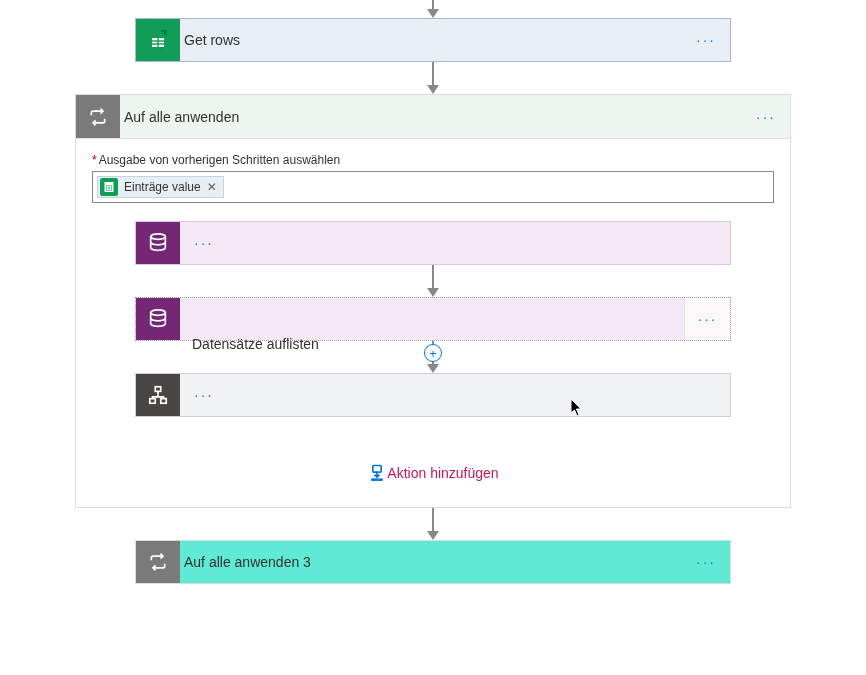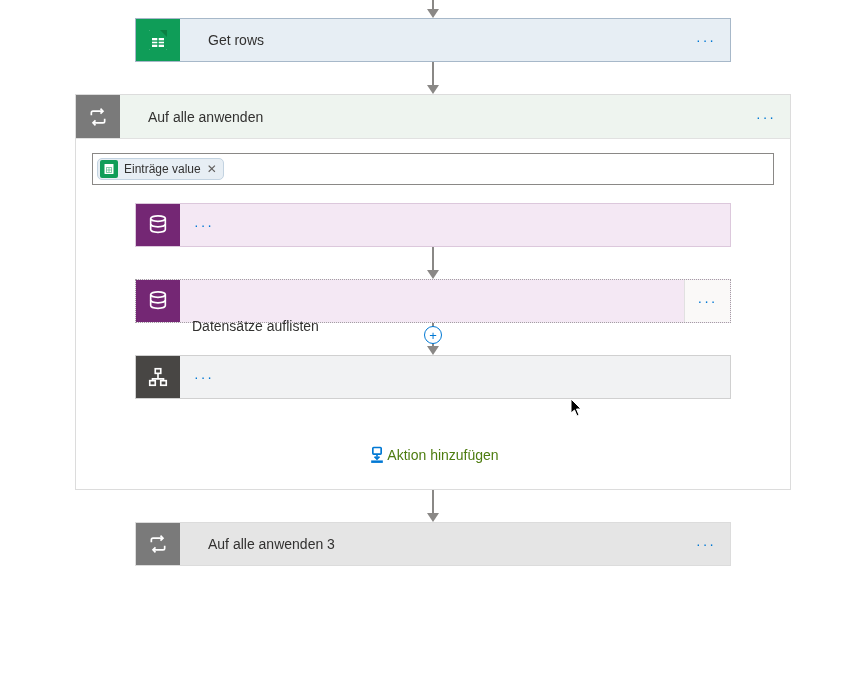--- a/index.html
+++ b/index.html
@@ -72,21 +72,21 @@
     width: 44px;
     display: flex;
     align-items: center;
     justify-content: center;
     flex-shrink: 0;
   }
   .card-title {
     flex: 1;
     display: flex;
     align-items: center;
-    padding-left: 28px;
+    padding-left: 4px;
     font-size: 14px;
   }
   .card-menu {
     width: 48px;
     display: flex;
     align-items: center;
     justify-content: center;
     color: #0078d4;
     font-size: 14px;
     letter-spacing: 2px;
@@ -129,21 +129,21 @@
     gap: 4px;
     background: #fff;
     margin-bottom: 18px;
   }
   .token-pill {
     display: inline-flex;
     align-items: center;
     gap: 6px;
     background: #e7eef4;
     border: 1px solid #c3d3e1;
-    border-radius: 5px;
+    border-radius: 0;
     padding: 1px 6px 1px 2px;
     font-size: 12px;
   }
   .token-pill .mini-icon {
     width: 18px; height: 18px;
     background: #0f9d58;
     display: inline-flex;
     align-items: center;
     justify-content: center;
     border-radius: 2px;
@@ -190,32 +190,32 @@
   }
 
   
   .cond-card { width: 596px; background: #f1f2f3; border-color: #d0d0d0; }
   .cond-card .card-icon { background: #484644; }
 
   
   .add-action {
     display: flex;
     align-items: center;
-    color: #4d7c0f;
+    color: #be185d;
     margin-top: 46px;
     cursor: pointer;
     font-size: 14px;
     justify-content: center;
     text-align: center;
   }
 
   
   .foreach3 {
     width: 596px;
-    background: #e5e5e5;
+    background: #5eead4;
     border: 1px solid #dcdcdc;
     height: 44px;
     display: flex;
   }
   .foreach3 .card-icon { background: #7a7a7a; }
 
   
   .cursor {
     position: absolute;
     left: 570px;
@@ -265,20 +265,23 @@
           <path d="M15 2 l3 3 l-3 3"></path>
           <path d="M20 14 V17 a2 2 0 0 1 -2 2 h-12"></path>
           <path d="M9 22 l-3 -3 l3 -3"></path>
         </svg>
       </div>
       <div class="card-title">Auf alle anwenden</div>
       <div class="card-menu">···</div>
     </div>
 
     <div class="foreach-body">
+      <div class="field-label">
+        <span class="req-star">*</span><span>Ausgabe von vorherigen Schritten auswählen</span>
+      </div>
       <div class="token-input">
         <span class="token-pill">
           <span class="mini-icon">
             <svg width="12" height="12" viewBox="0 0 24 24">
               <rect x="3" y="2" width="18" height="20" rx="1" fill="#ffffff"></rect>
               <rect x="6" y="9" width="12" height="10" fill="none" stroke="#0f9d58" stroke-width="0"></rect>
               <rect x="6" y="9" width="12" height="10" fill="#0f9d58"></rect>
               <rect x="7" y="10" width="10" height="8" fill="#ffffff"></rect>
               <line x1="12" y1="10" x2="12" y2="18" stroke="#0f9d58" stroke-width="1"></line>
               <line x1="7" y1="14" x2="17" y2="14" stroke="#0f9d58" stroke-width="1"></line>

